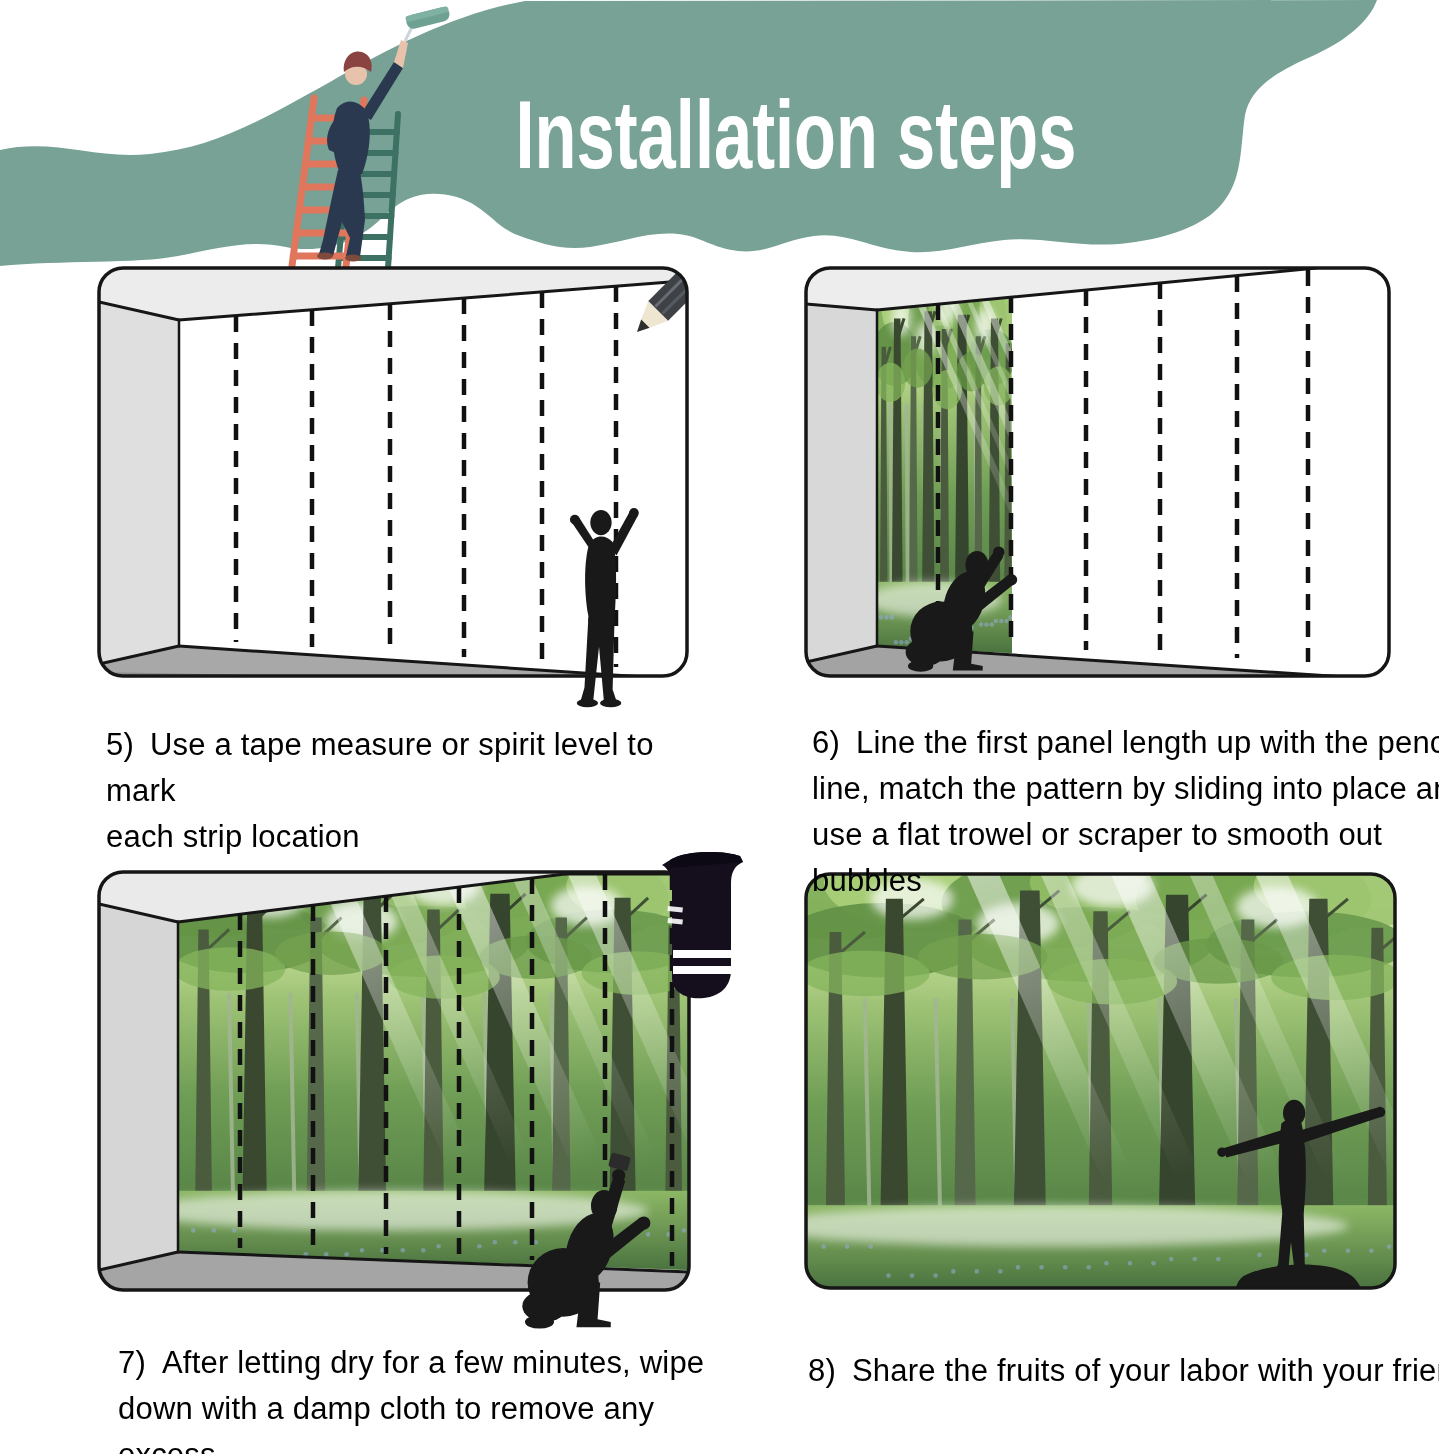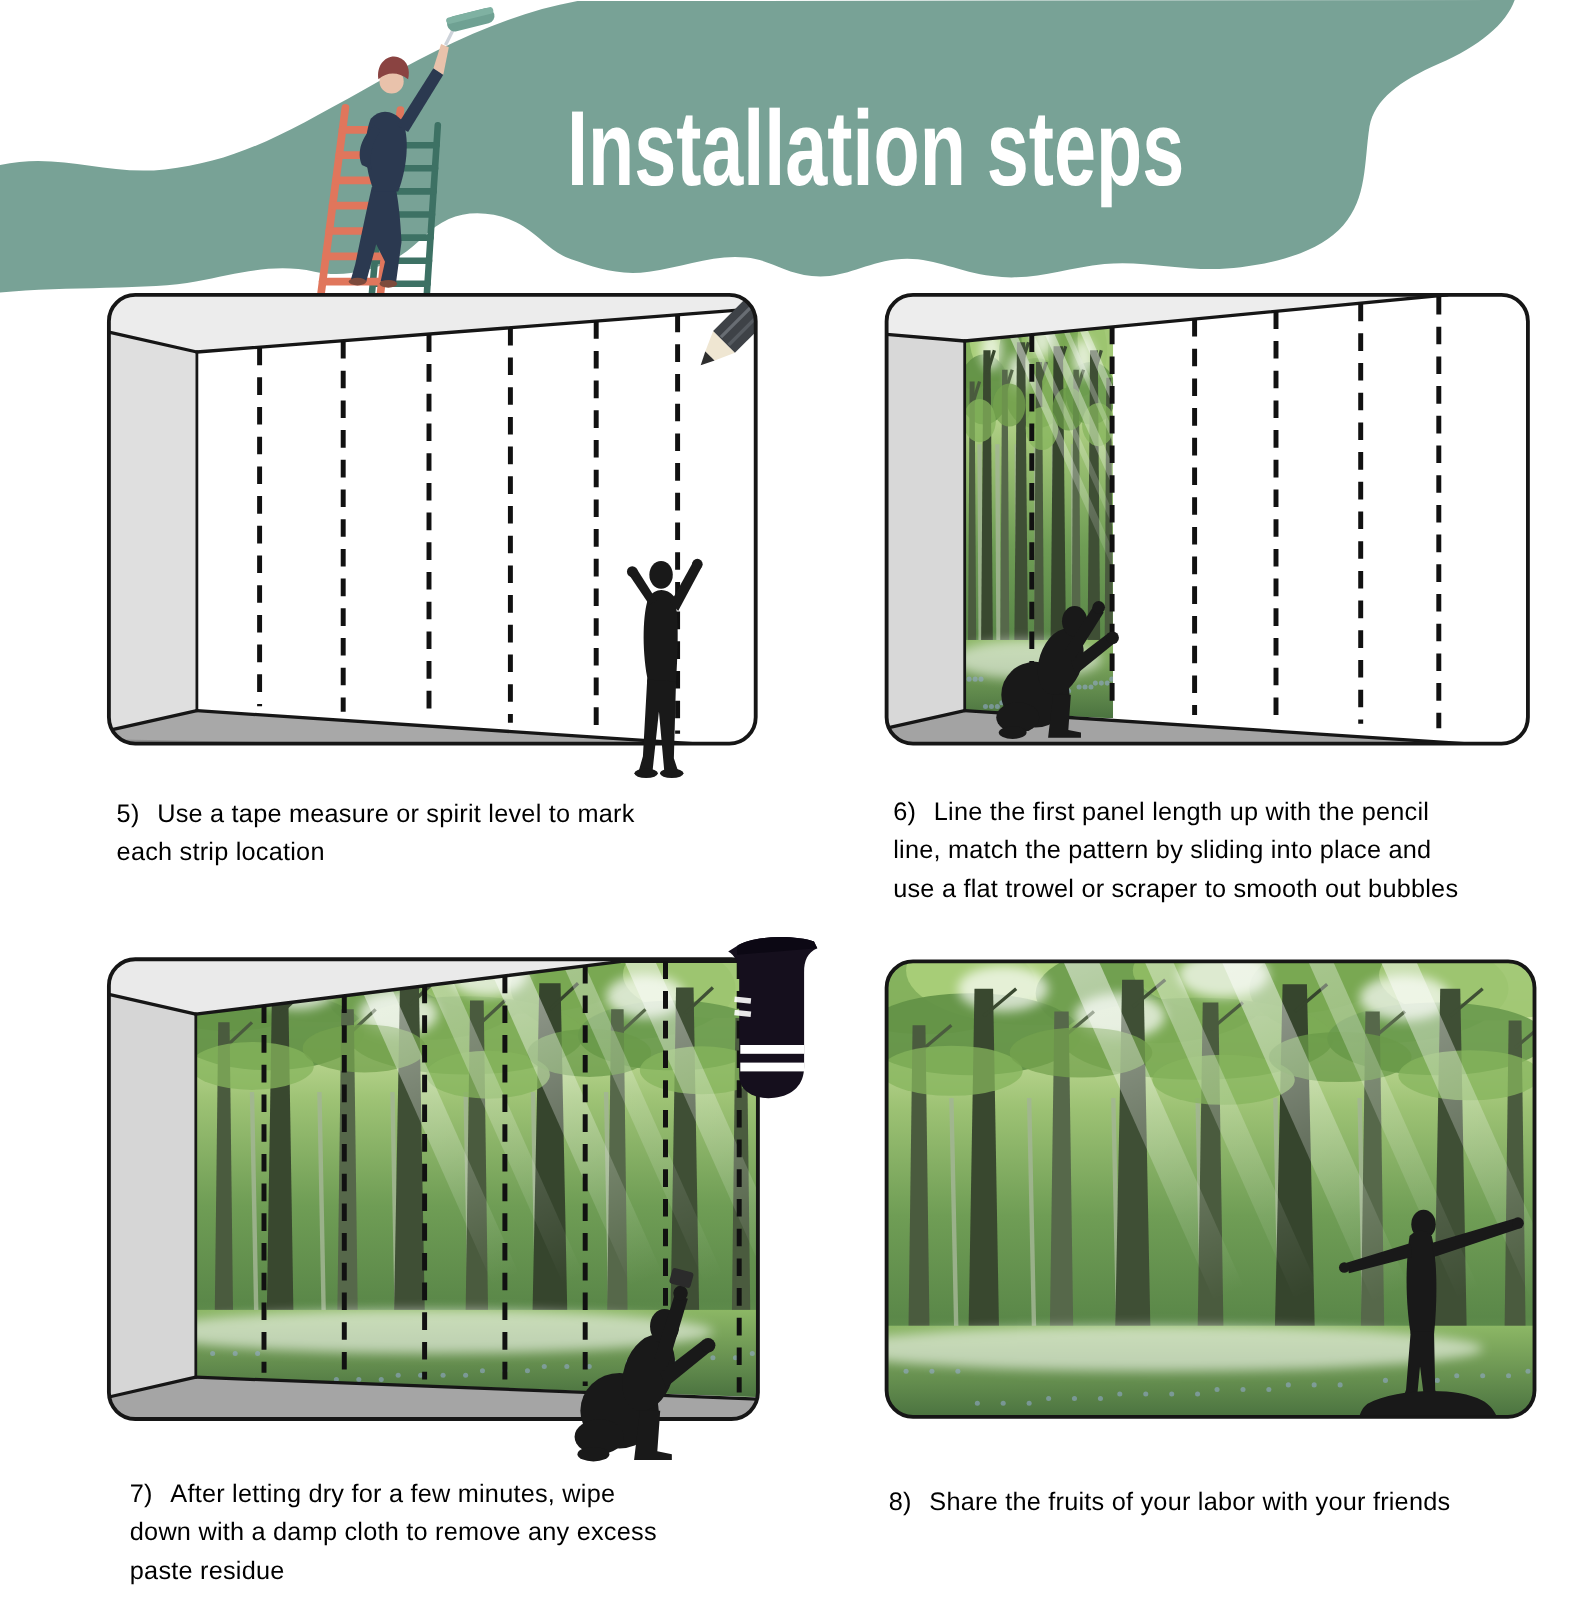--- a/index.html
+++ b/index.html
@@ -2,21 +2,21 @@
 <html><head>
 <meta charset="utf-8">
 <style>
   html,body{margin:0;padding:0;background:#fff;}
   .page{position:relative;width:1439px;height:1454px;background:#ffffff;overflow:hidden;
         font-family:"Liberation Sans",sans-serif;}
   .hero{position:absolute;left:0;top:0;}
   .panel{position:absolute;}
   .panel svg{overflow:visible;display:block;}
   .towel{position:absolute;left:658px;top:846px;overflow:visible;}
-  .caption{position:absolute;margin:0;font-size:23px;line-height:35px;color:#000;
+  .caption{position:absolute;margin:0;font-size:31px;line-height:46px;color:#000;
            white-space:pre-line;font-weight:400;letter-spacing:0.2px;}
   .caption .num{margin-right:16px;}
 </style>
 </head>
 <body>
 
 <div class="page">
 
   <svg class="hero" width="1439" height="300" viewBox="0 0 1439 300">
     <path id="blob" fill="#78a296" d="M 0,150 C 55,138 95,160 150,154 C 215,147 258,122 330,82 C 395,45 455,14 525,1

